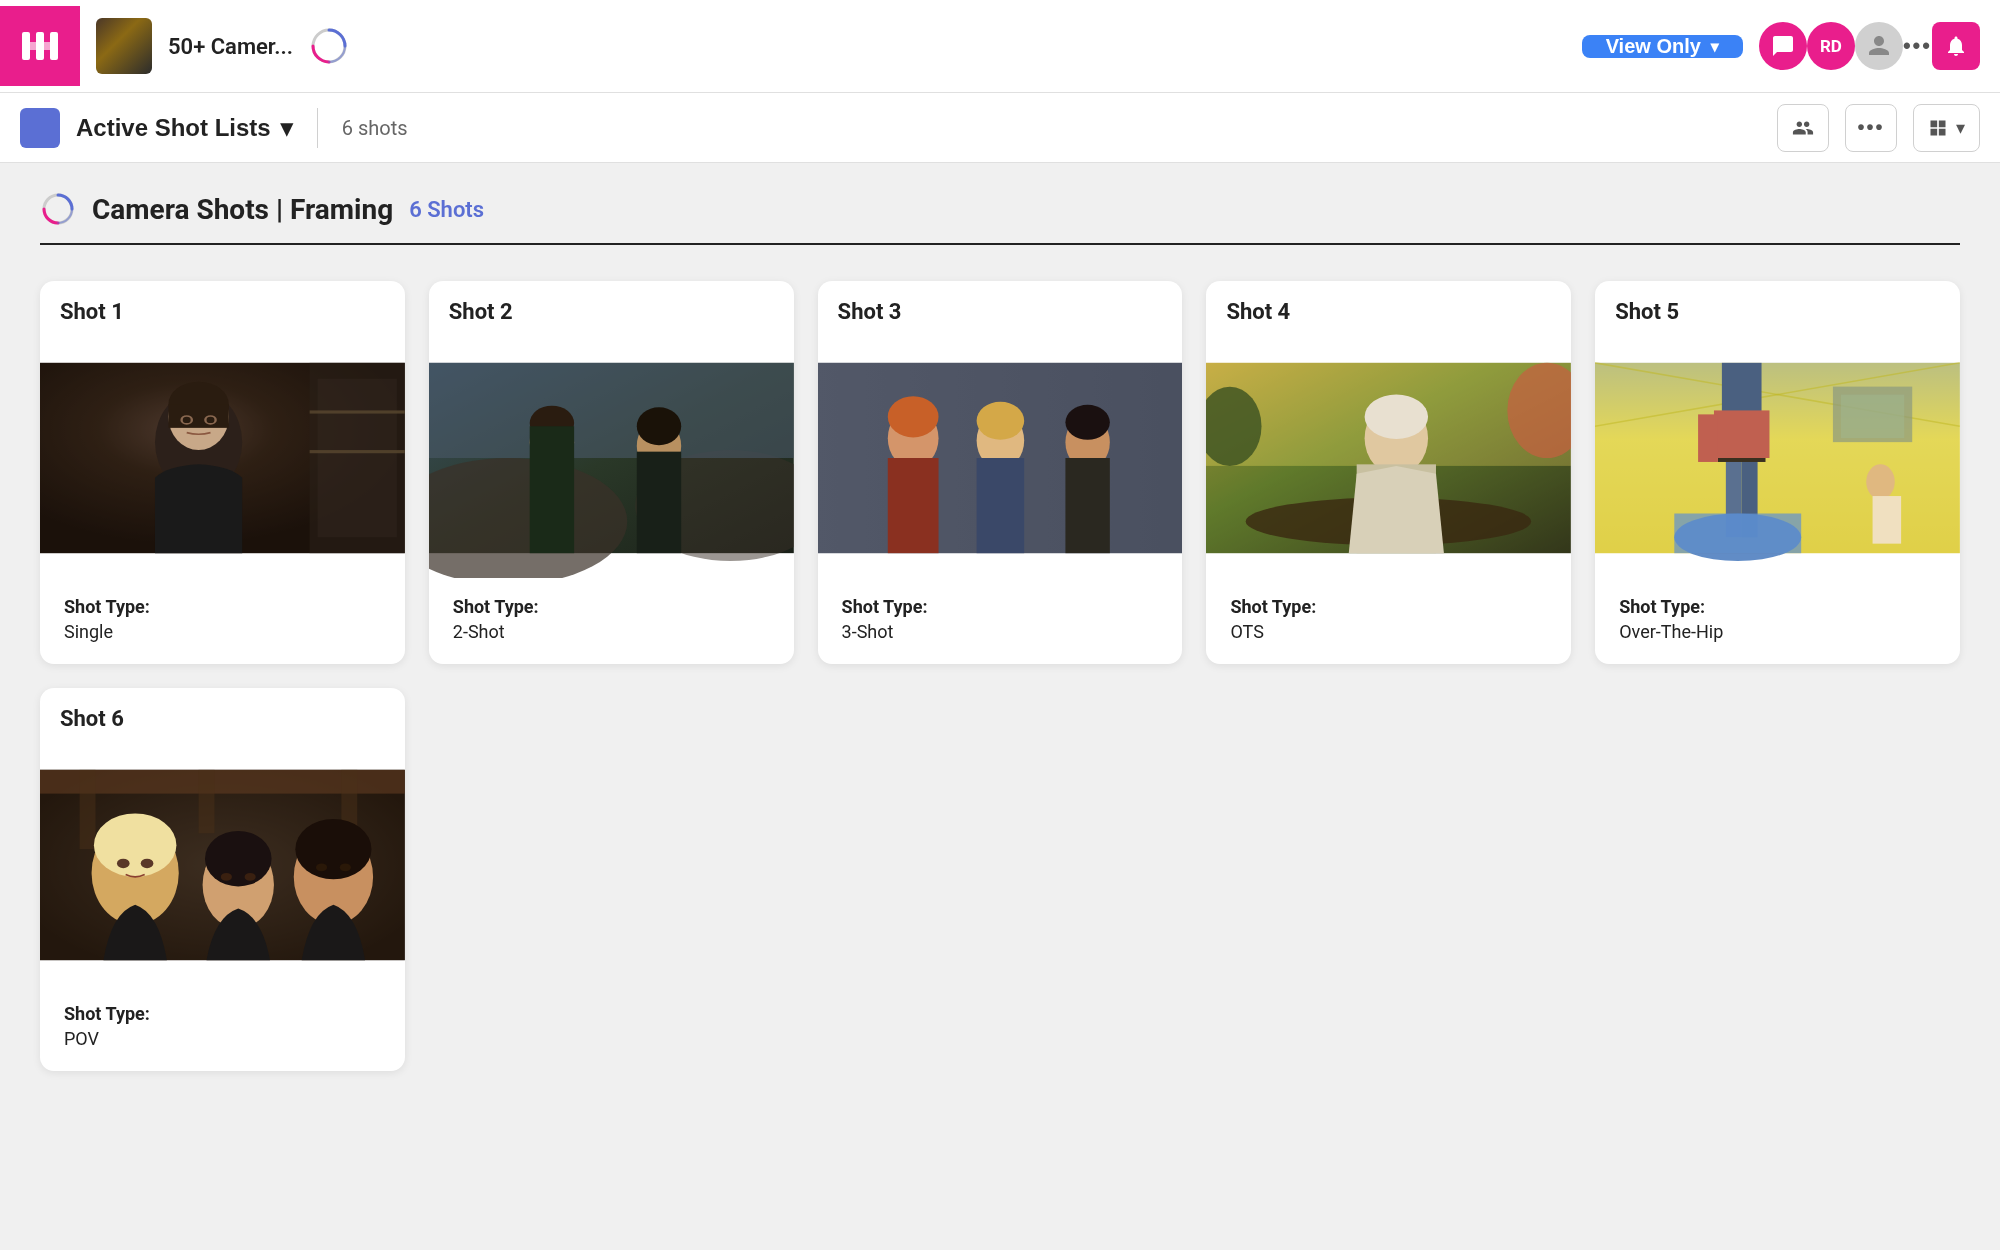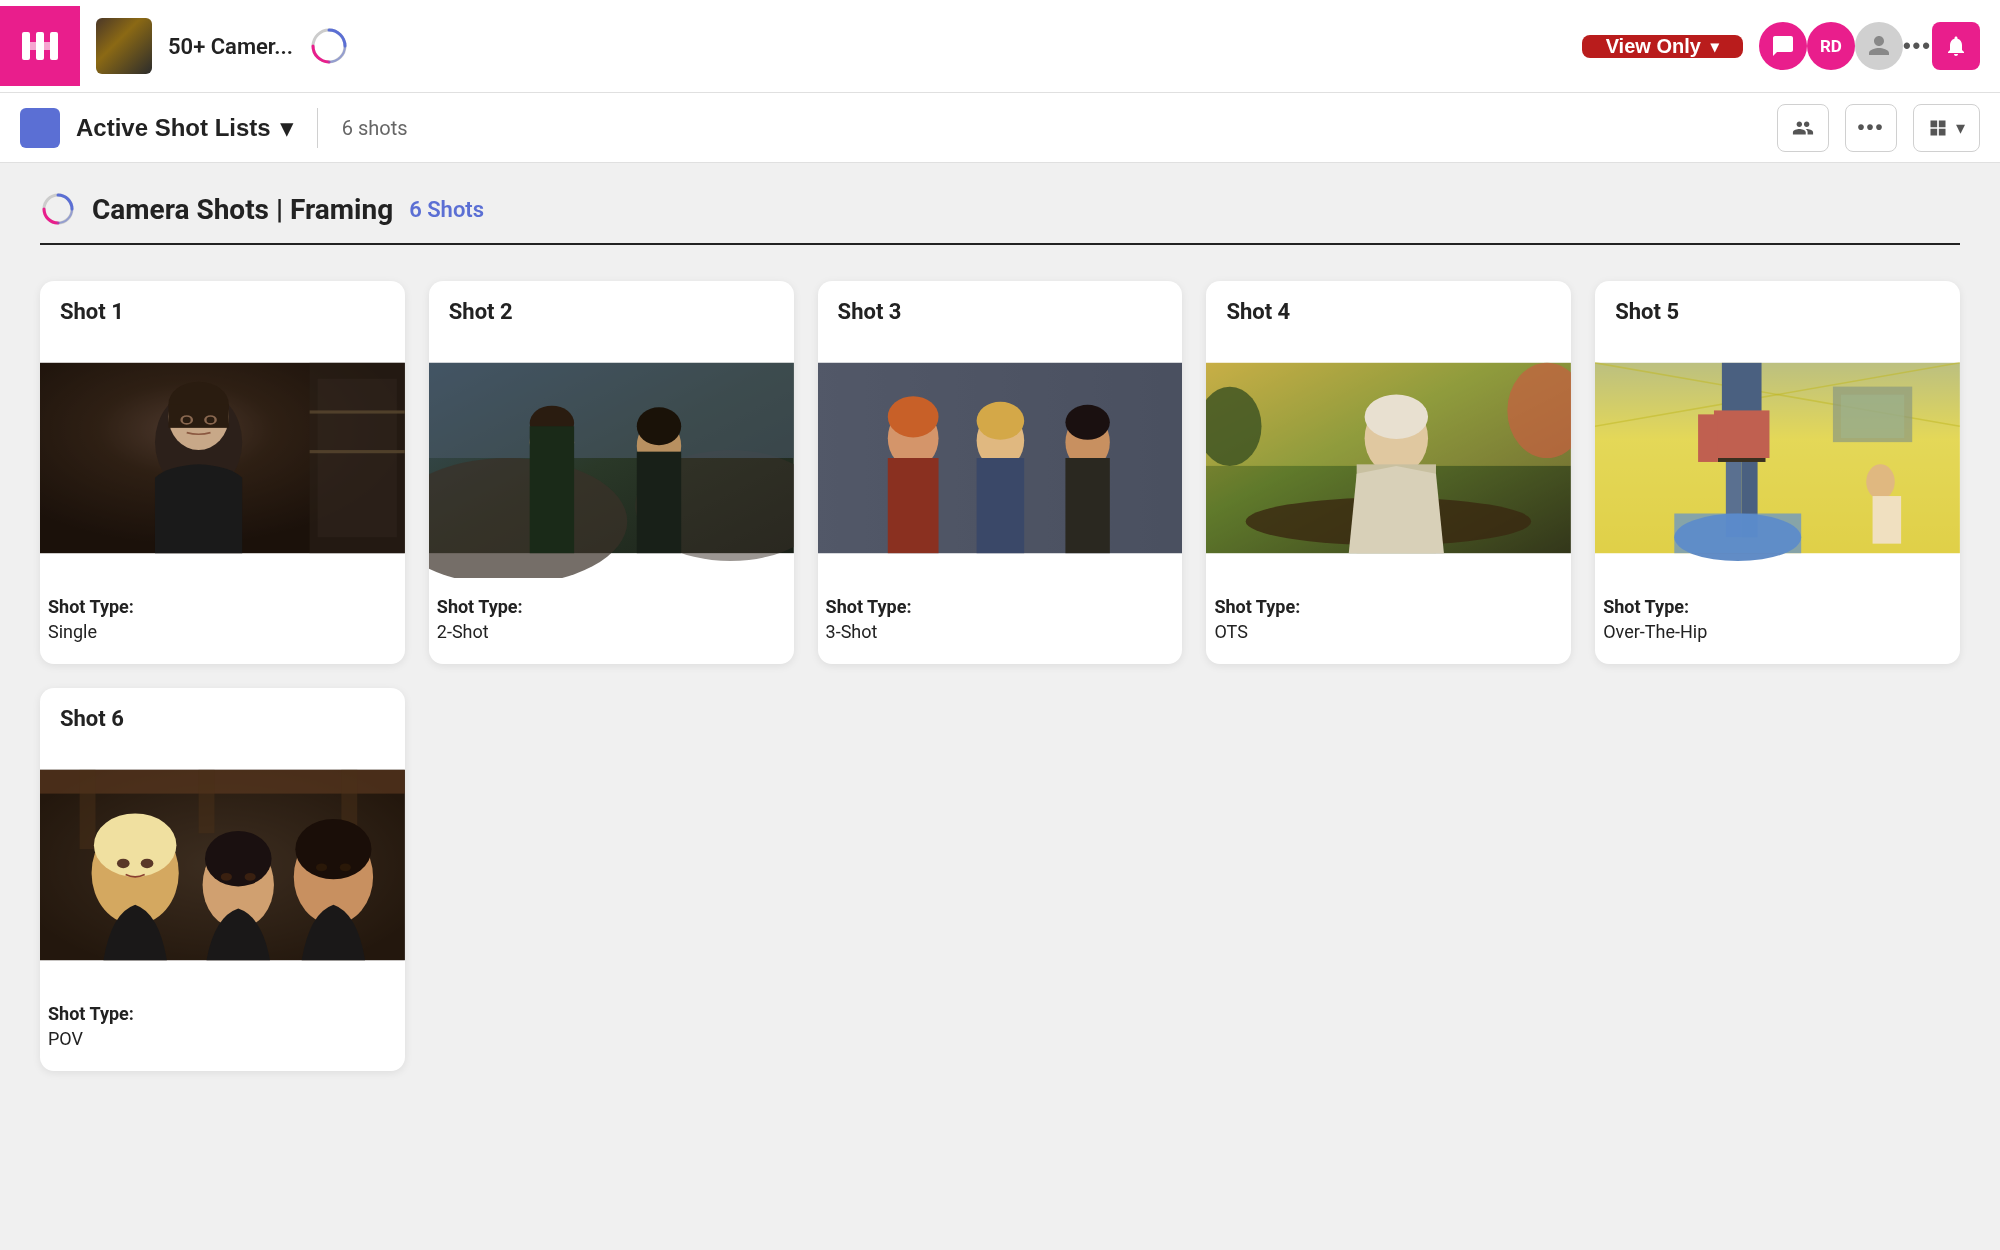--- a/index.html
+++ b/index.html
@@ -58,21 +58,21 @@
       color: #222;
       white-space: nowrap;
     }
     .nav-spinner {
       width: 40px;
       height: 40px;
       flex-shrink: 0;
     }
     .nav-spacer { flex: 1; }
     .view-only-btn {
-      background: #b91c1c;
+      background: #3b82f6;
       color: white;
       border: none;
       border-radius: 8px;
       padding: 0 24px;
       font-size: 20px;
       font-weight: 600;
       cursor: pointer;
       display: flex;
       align-items: center;
       gap: 10px;
@@ -254,21 +254,21 @@
       font-size: 22px;
       font-weight: 700;
       color: #222;
     }
     .shot-img-placeholder {
       width: 100%;
       height: 240px;
       display: block;
     }
     .shot-card-info {
-      padding: 18px 20px 22px 8px;
+      padding: 18px 20px 22px 24px;
     }
     .shot-type-label {
       font-size: 18px;
       font-weight: 700;
       color: #222;
       margin-bottom: 4px;
     }
     .shot-type-value {
       font-size: 18px;
       color: #222;

